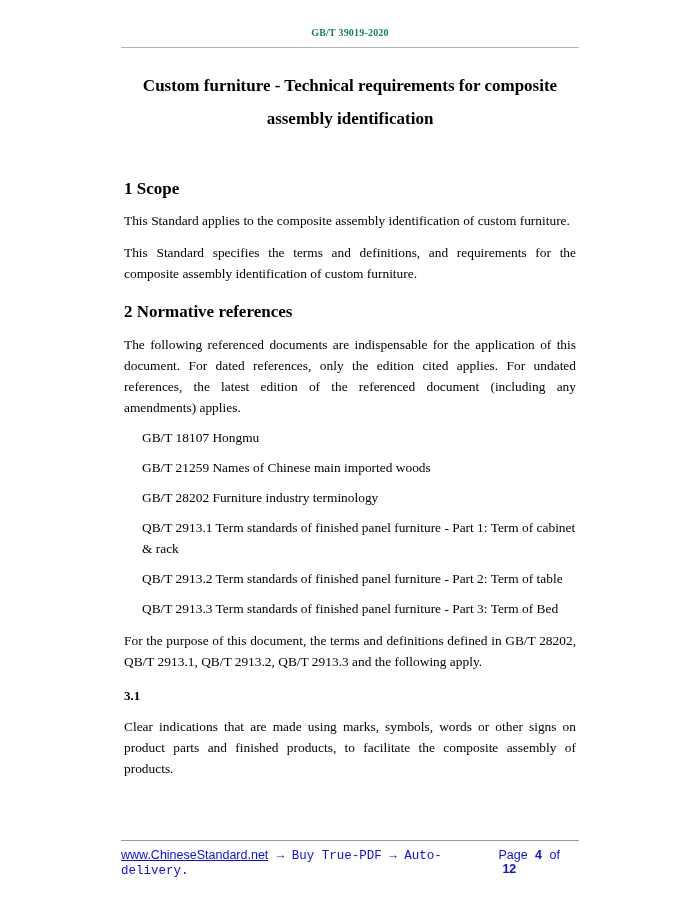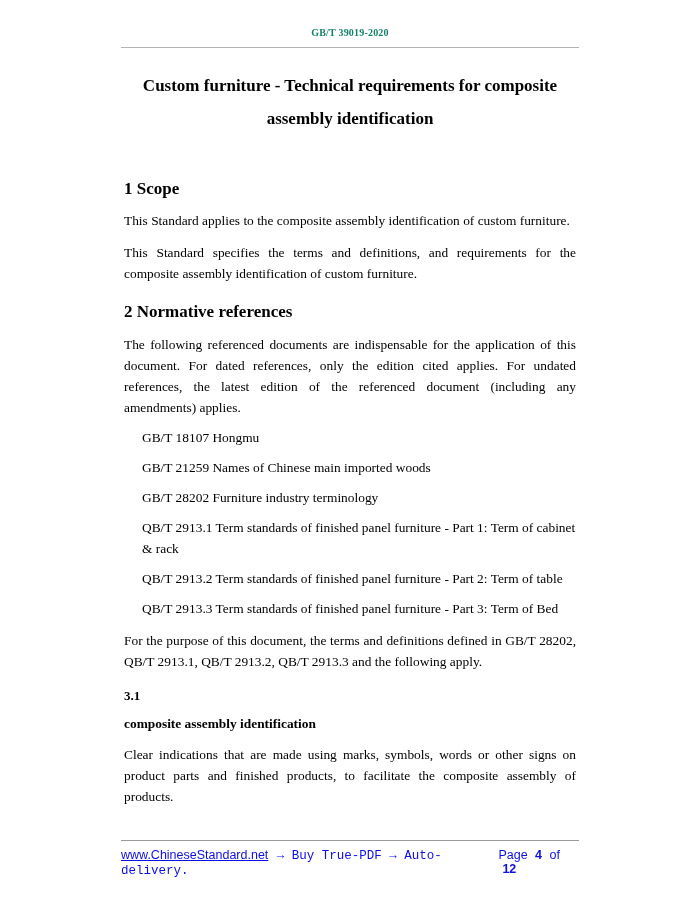--- a/index.html
+++ b/index.html
@@ -142,21 +142,20 @@
       <div class="ref-item">QB/T 2913.1 Term standards of finished panel furniture - Part 1: Term of cabinet &amp; rack</div>
       <div class="ref-item">QB/T 2913.2 Term standards of finished panel furniture - Part 2: Term of table</div>
       <div class="ref-item">QB/T 2913.3 Term standards of finished panel furniture - Part 3: Term of Bed</div>
     </div>
 
 
     <p class="body">For the purpose of this document, the terms and definitions defined in GB/T 28202, QB/T 2913.1, QB/T 2913.2, QB/T 2913.3 and the following apply.</p>
 
     <div class="term-number">3.1</div>
 
-    <div class="term-title">composite assembly identification</div>
 
     <p class="body">Clear indications that are made using marks, symbols, words or other signs on product parts and finished products, to facilitate the composite assembly of products.</p>
 
   </div>
 
   <div class="footer">
     <div class="footer-divider"></div>
     <div class="footer-row">
       <div class="footer-left">
         <span class="footer-link">www.ChineseStandard.net</span>

